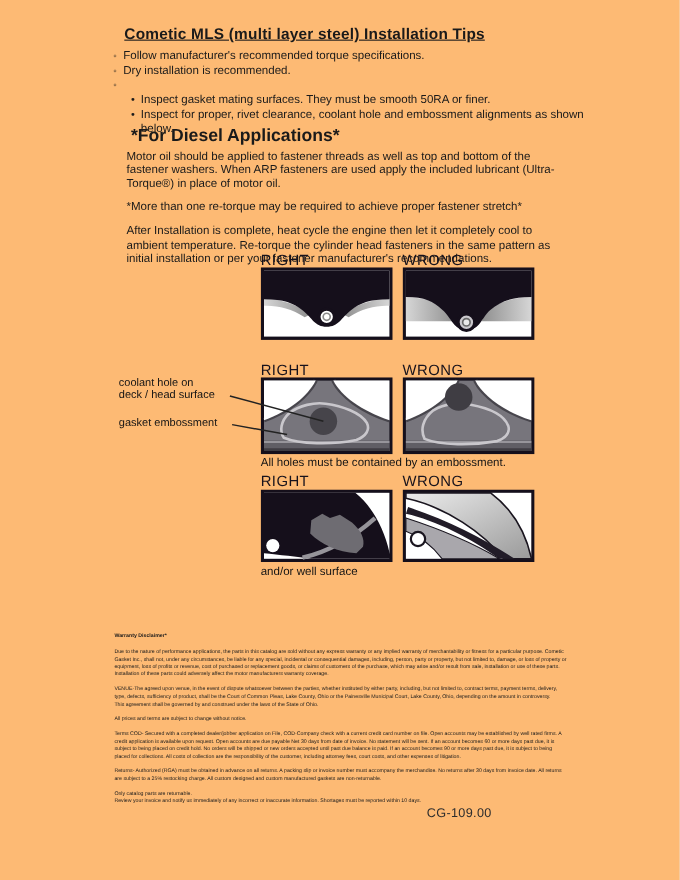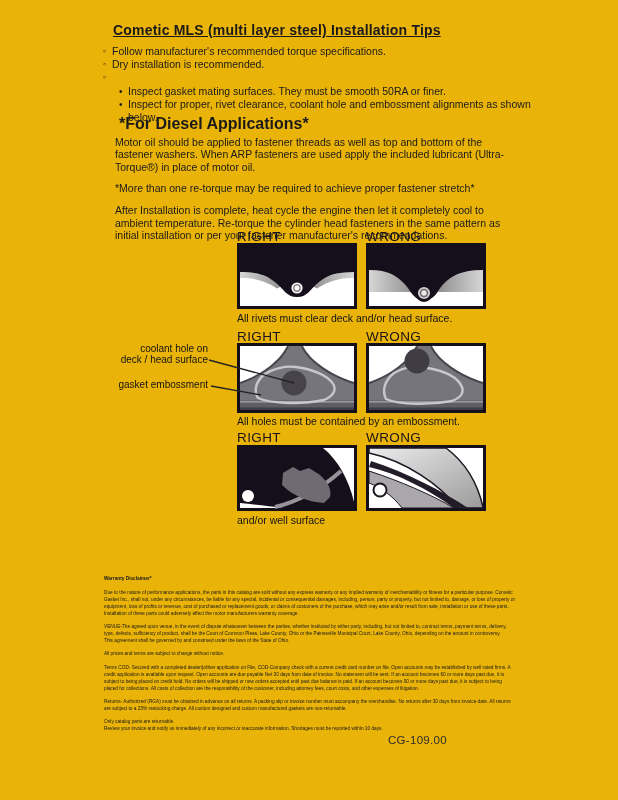--- a/index.html
+++ b/index.html
@@ -1,37 +1,37 @@
 <!DOCTYPE html>
 <html><head>
 <meta charset="utf-8">
 <style>
   html,body{margin:0;padding:0;background:#e9e9e9;}
   .page{
-    position:relative;width:618px;height:800px;background:#eab308;
+    position:relative;width:618px;height:800px;background:#fdba74;
     font-family:"Liberation Sans","DejaVu Sans",sans-serif;color:#1a1a1a;
     overflow:hidden;margin:0 auto;
   }
   .abs{position:absolute;}
   .doc-title{
     left:113px;top:22px;font-size:14px;font-weight:bold;
     text-decoration:underline;letter-spacing:.2px;margin:0;
   }
   .tips-list{left:103px;top:45px;width:430px;font-size:10.5px;line-height:13.2px;}
   .tip-row{display:flex;}
   .tip-marker{width:9px;flex:0 0 9px;text-align:left;font-size:9px;line-height:13.2px;}
   .tip-sub{margin-left:16px;}
   .tip-sub .tip-marker{font-size:10px;}
   .diesel{left:115px;top:118px;width:398px;font-size:10.5px;line-height:12.6px;}
   .diesel h2{font-size:16px;font-weight:bold;margin:0 0 5px 4px;}
   .diesel p{margin:0 0 9px 0;}
   .rw-label{width:120px;font-size:13.5px;letter-spacing:.4px;color:#17121c;}
   .caption{font-size:10.5px;line-height:12px;color:#141414;}
   .diag{width:120px;}
-  .lbl-left{font-size:10px;line-height:10.8px;text-align:right;width:100px;color:#141414;}
+  .lbl-left{font-size:10px;line-height:10.8px;text-align:left;width:100px;color:#141414;}
   .legal{
     left:104px;top:575px;width:824px;transform:scale(.5);transform-origin:0 0;
     font-size:9.5px;line-height:13.8px;color:#1b1b1b;
   }
   .legal h3{font-size:9.5px;font-weight:bold;margin:0 0 14px 0;}
   .legal p{margin:0 0 13px 0;}
   .legal p.tight{margin:0;}
   .pagenum{left:388px;top:734px;font-size:11.5px;color:#2d2d2d;letter-spacing:.3px;}
 </style>
 </head>
@@ -94,21 +94,20 @@
 
   <svg class="abs diag" style="left:366px;top:243px;" width="120" height="66" viewBox="0 0 120 66">
     <rect x="1.5" y="1.5" width="117" height="63" fill="#ffffff" stroke="#150f1b" stroke-width="3"></rect>
     <path d="M3,27 C22,27.5 36,33 46,42 L48,49 L3,49 Z" fill="url(#gwL)"></path>
     <path d="M117,27 C98,27.5 84,33 74,42 L72,49 L117,49 Z" fill="url(#gwR)"></path>
     <path d="M3,3 H117 V27 C99,27 89,31 80,38.5 C71,46 71,57 58,57 C46,57 45,46 36,38.5 C28,31 20,27 3,27 Z" fill="#150f1b"></path>
     <circle cx="58" cy="50" r="7.5" fill="#cac8cd" stroke="#150f1b" stroke-width="2.8"></circle>
     <circle cx="58" cy="50" r="3.4" fill="#e9e9e9" stroke="#6a6a6a" stroke-width="1.5"></circle>
   </svg>
 
-  <div class="abs caption" style="left:237px;top:312px;width:260px;">All rivets must clear deck and/or head surface.</div>
 
   <div class="abs rw-label" style="left:237px;top:329px;">RIGHT</div>
   <div class="abs rw-label" style="left:366px;top:329px;">WRONG</div>
 
   <div class="abs lbl-left" style="left:108px;top:344px;">
     <div>coolant hole on</div>
     <div>deck / head surface</div>
   </div>
   <div class="abs lbl-left" style="left:108px;top:380px;">gasket embossment</div>
 

